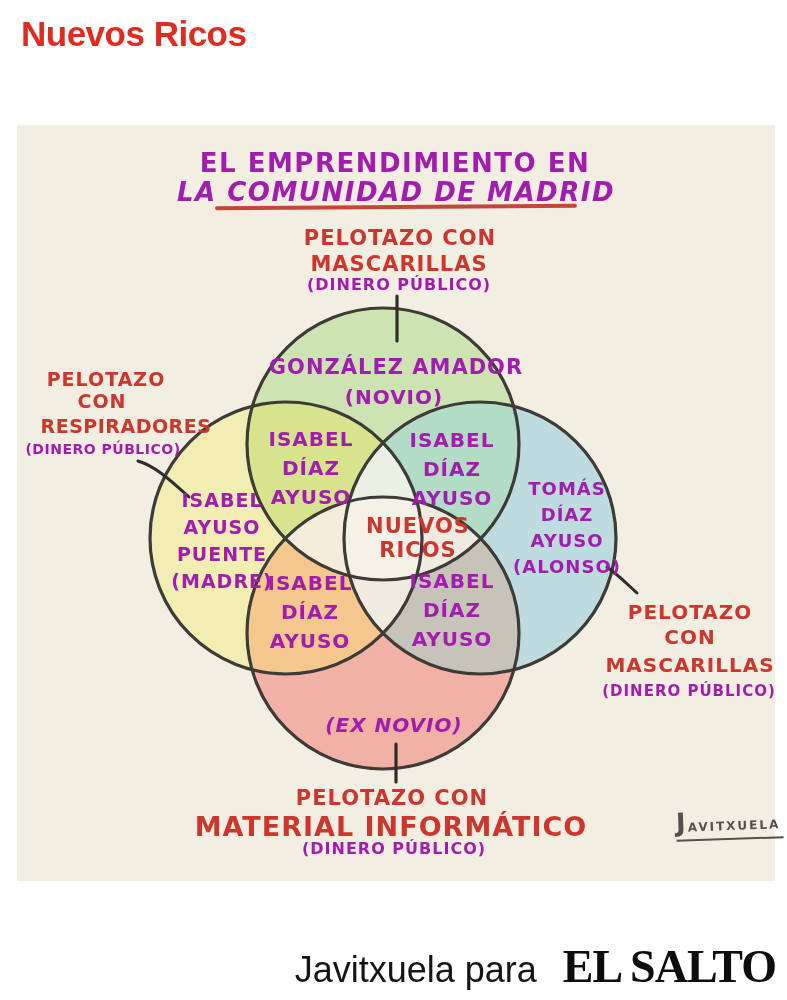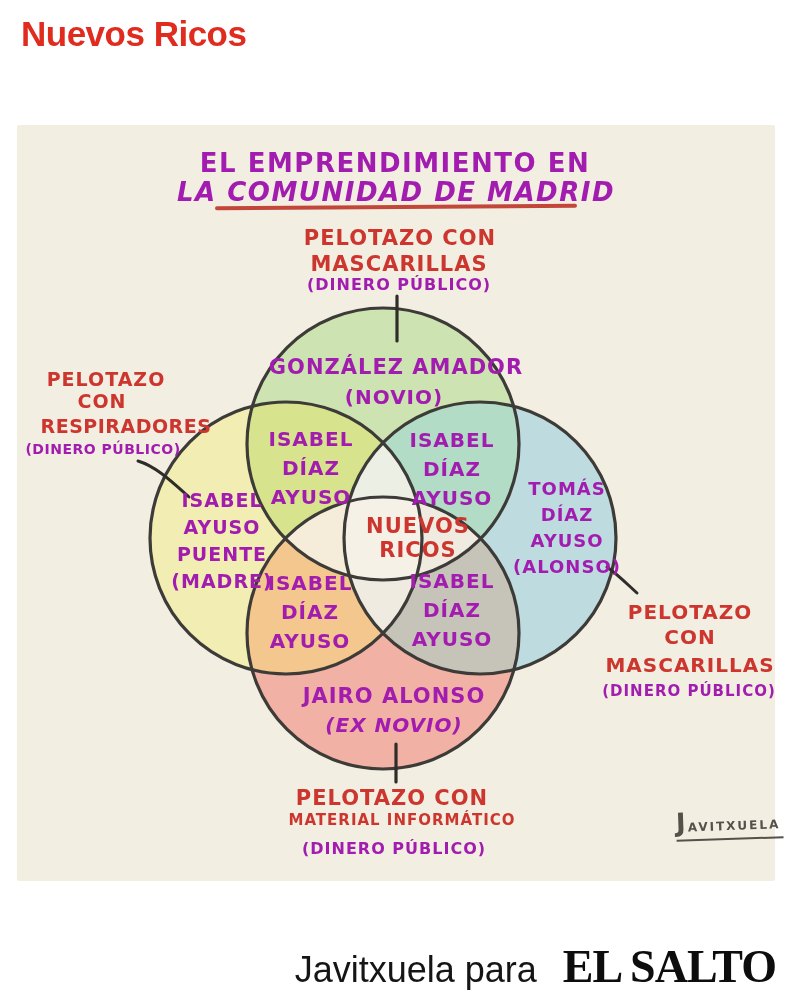--- a/index.html
+++ b/index.html
@@ -123,41 +123,40 @@
   <div class="hand red" style="left:102px;top:392px;font-size:19px;">CON</div>
   <div class="hand red" style="left:106px;top:417px;font-size:19px;letter-spacing:0.5px;margin-left:20px;">RESPIRADORES</div>
   <div class="hand" style="left:103px;top:442px;font-size:14px;letter-spacing:0.5px;">(DINERO PÚBLICO)</div>
 
   <div class="hand red" style="left:690px;top:602px;font-size:20px;">PELOTAZO</div>
   <div class="hand red" style="left:690px;top:627px;font-size:20px;">CON</div>
   <div class="hand red" style="left:690px;top:655px;font-size:20px;">MASCARILLAS</div>
   <div class="hand" style="left:689px;top:684px;font-size:15px;">(DINERO PÚBLICO)</div>
 
   <div class="hand red" style="left:392px;top:788px;font-size:21px;">PELOTAZO CON</div>
-  <div class="hand red" style="left:402px;top:813px;font-size:15px;">MATERIAL INFORMÁTICO</div>
+  <div class="hand red" style="left:391px;top:813px;font-size:27px;">MATERIAL INFORMÁTICO</div>
   <div class="hand" style="left:394px;top:841px;font-size:16px;">(DINERO PÚBLICO)</div>
 
   <div class="hand" style="left:396px;top:357px;font-size:21px;">GONZÁLEZ AMADOR</div>
   <div class="hand" style="left:394px;top:387px;font-size:20px;">(NOVIO)</div>
 
   <div class="hand stack" style="left:222px;top:487px;font-size:19px;line-height:1.42;">
     <div>ISABEL</div>
     <div>AYUSO</div>
     <div>PUENTE</div>
     <div>(MADRE)</div>
   </div>
 
   <div class="hand stack" style="left:567px;top:476px;font-size:18px;line-height:1.44;">
     <div>TOMÁS</div>
     <div>DÍAZ</div>
     <div>AYUSO</div>
     <div>(ALONSO)</div>
   </div>
 
-  <div class="hand" style="left:394px;top:686px;font-size:21px;">JAIRO ALONSO</div>
   <div class="hand" style="left:394px;top:715px;font-size:20px;font-style:italic;">(EX NOVIO)</div>
 
   <div class="hand stack" style="left:311px;top:425px;font-size:20px;">
     <div>ISABEL</div>
     <div>DÍAZ</div>
     <div>AYUSO</div>
   </div>
   <div class="hand stack" style="left:452px;top:426px;font-size:20px;">
     <div>ISABEL</div>
     <div>DÍAZ</div>

